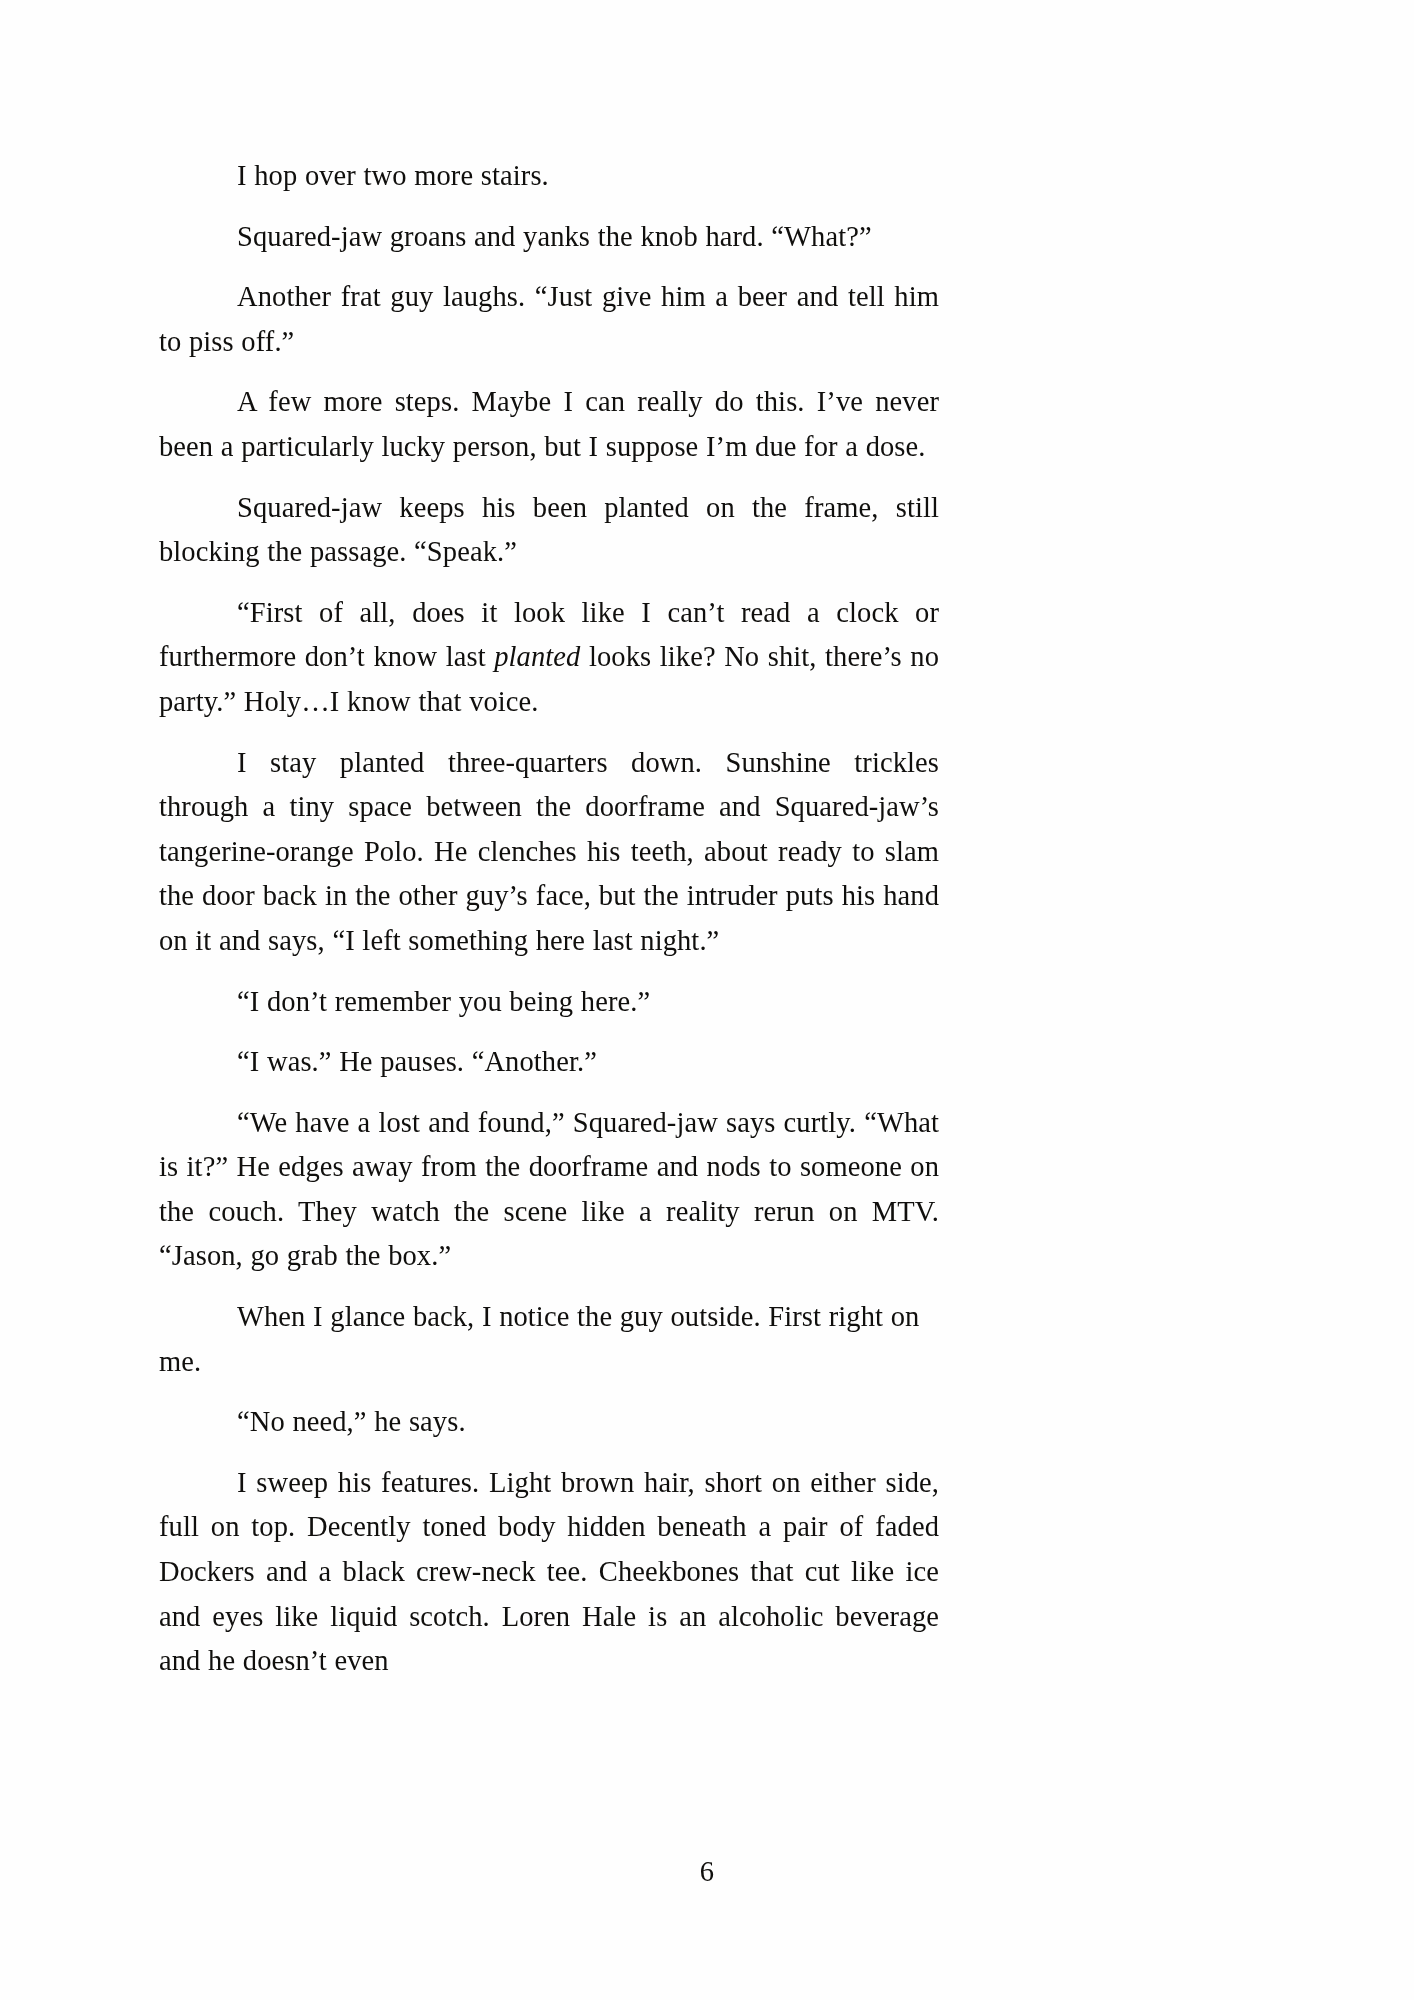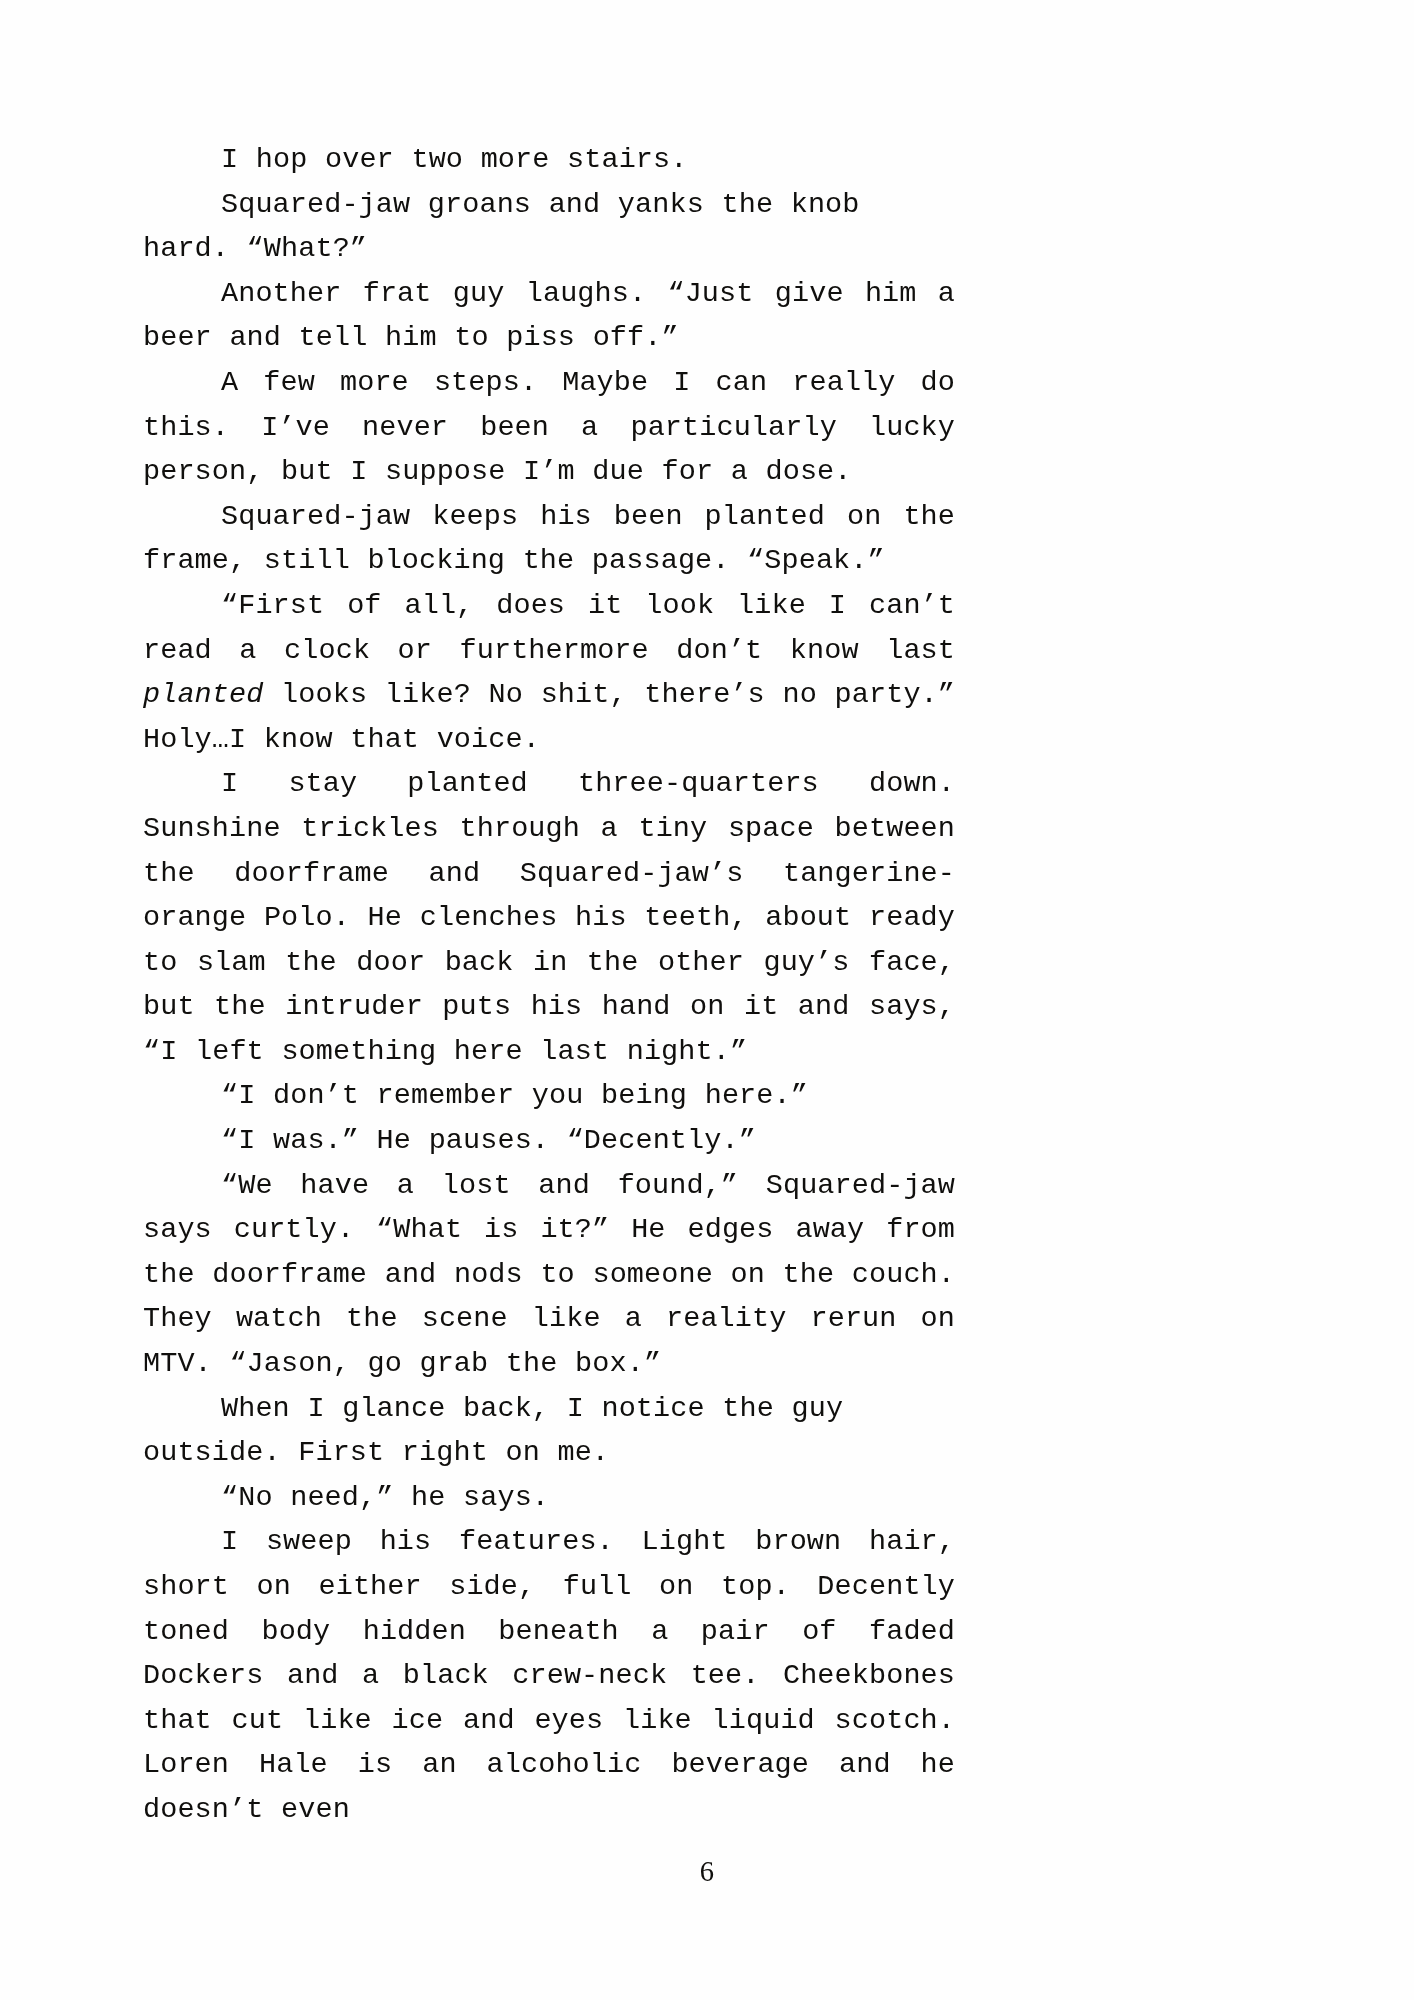--- a/index.html
+++ b/index.html
@@ -22,29 +22,28 @@
     height: 2000px;
     background: #fefefe;
   }
   .text-block {
     position: absolute;
     left: 143px;
     top: 138px;
     width: 812px;
   }
   p.para {
-    margin: 0;
+    margin: 16px;
     text-indent: 78px;
     text-align: justify;
     font-size: 28.5px;
     line-height: 44.6px;
     letter-spacing: 0.1px;
     word-spacing: 0.4px;
     hyphens: none;
-    font-family: Liberation Mono, monospace;
     -webkit-hyphens: none;
   }
   p.para.short {
     text-align: left;
   }
   em {
     font-style: italic;
   }
   .folio {
     position: absolute;
@@ -76,21 +75,21 @@
     <p class="para">Squared-jaw keeps his been planted on the frame, still blocking the passage. “Speak.”</p>
 
     <p class="para">
       <span>“First of all, does it look like I can’t read a clock or furthermore don’t know last </span><em>planted</em><span> looks like? No shit, there’s no party.” Holy…I know that voice.</span>
     </p>
 
     <p class="para">I stay planted three-quarters down. Sunshine trickles through a tiny space between the doorframe and Squared-jaw’s tangerine-orange Polo. He clenches his teeth, about ready to slam the door back in the other guy’s face, but the intruder puts his hand on it and says, “I left something here last night.”</p>
 
     <p class="para short">“I don’t remember you being here.”</p>
 
-    <p class="para short">“I was.” He pauses. “Decently.”</p>
+    <p class="para short">“I was.” He pauses. “Another.”</p>
 
     <p class="para">“We have a lost and found,” Squared-jaw says curtly. “What is it?” He edges away from the doorframe and nods to someone on the couch. They watch the scene like a reality rerun on MTV. “Jason, go grab the box.”</p>
 
     <p class="para short">When I glance back, I notice the guy outside. First right on me.</p>
 
     <p class="para short">“No need,” he says.</p>
 
     <p class="para">I sweep his features. Light brown hair, short on either side, full on top. Decently toned body hidden beneath a pair of faded Dockers and a black crew-neck tee. Cheekbones that cut like ice and eyes like liquid scotch. Loren Hale is an alcoholic beverage and he doesn’t even</p>
 
   </div>

